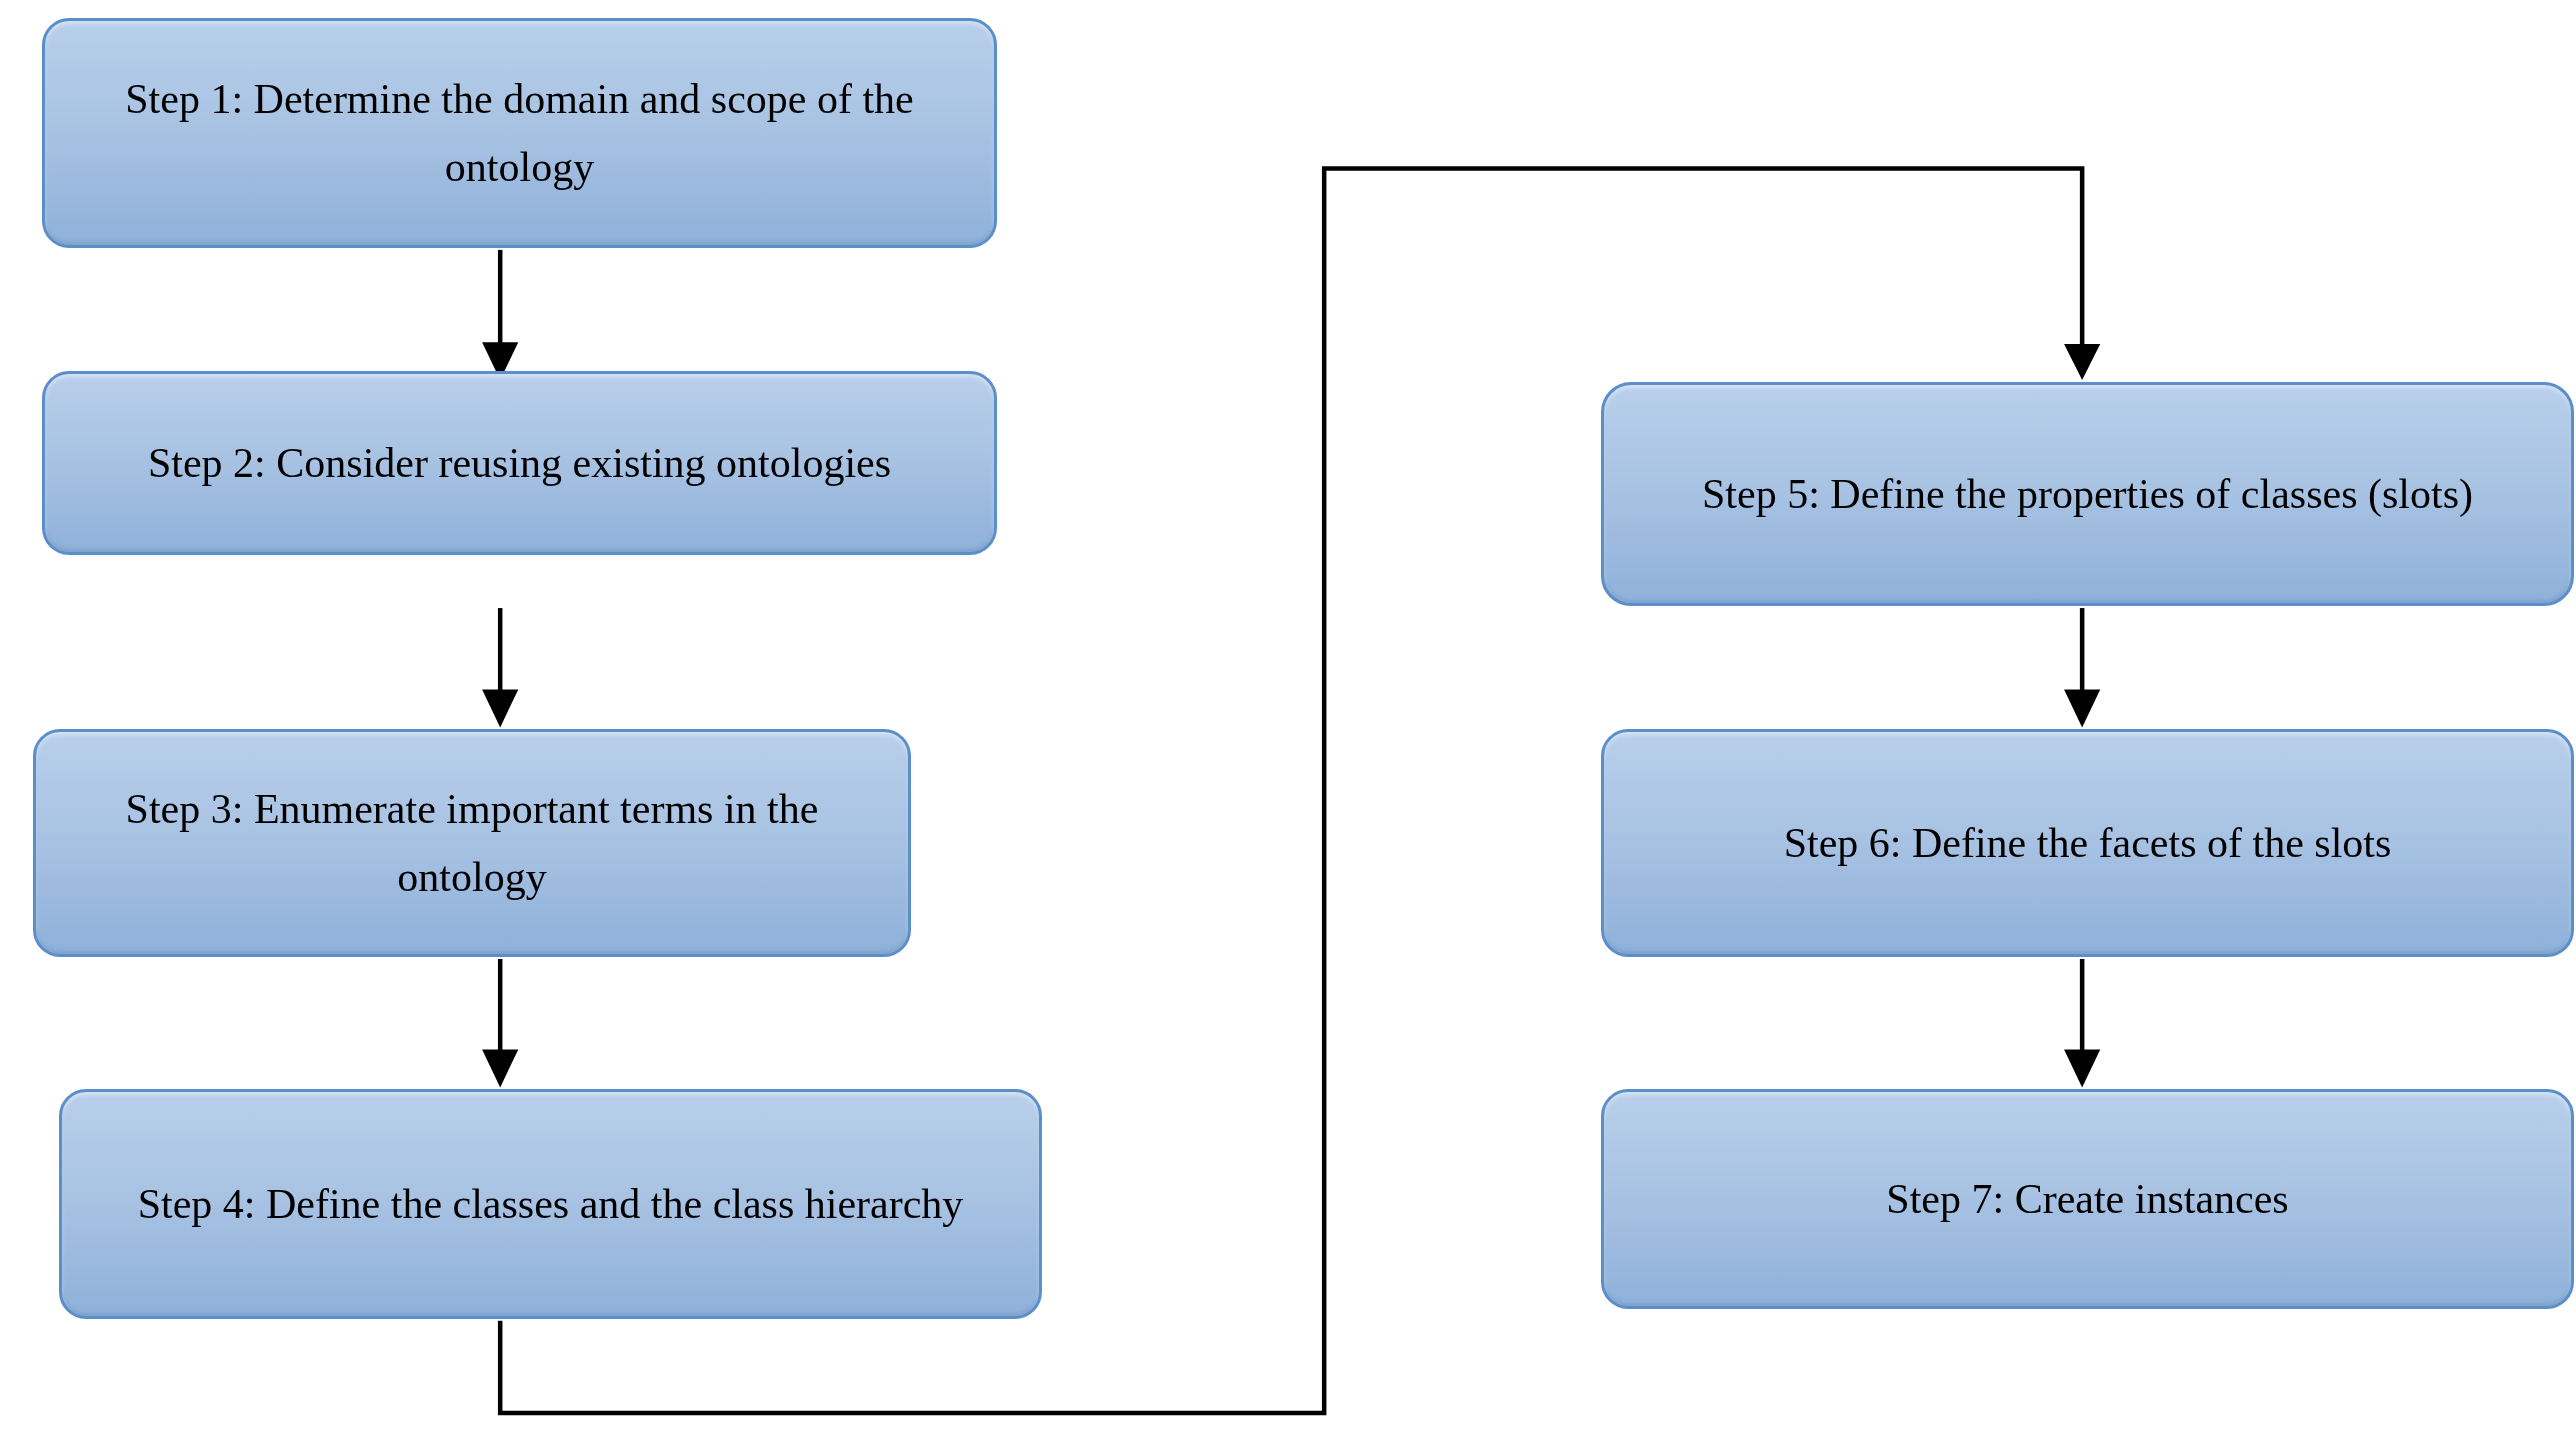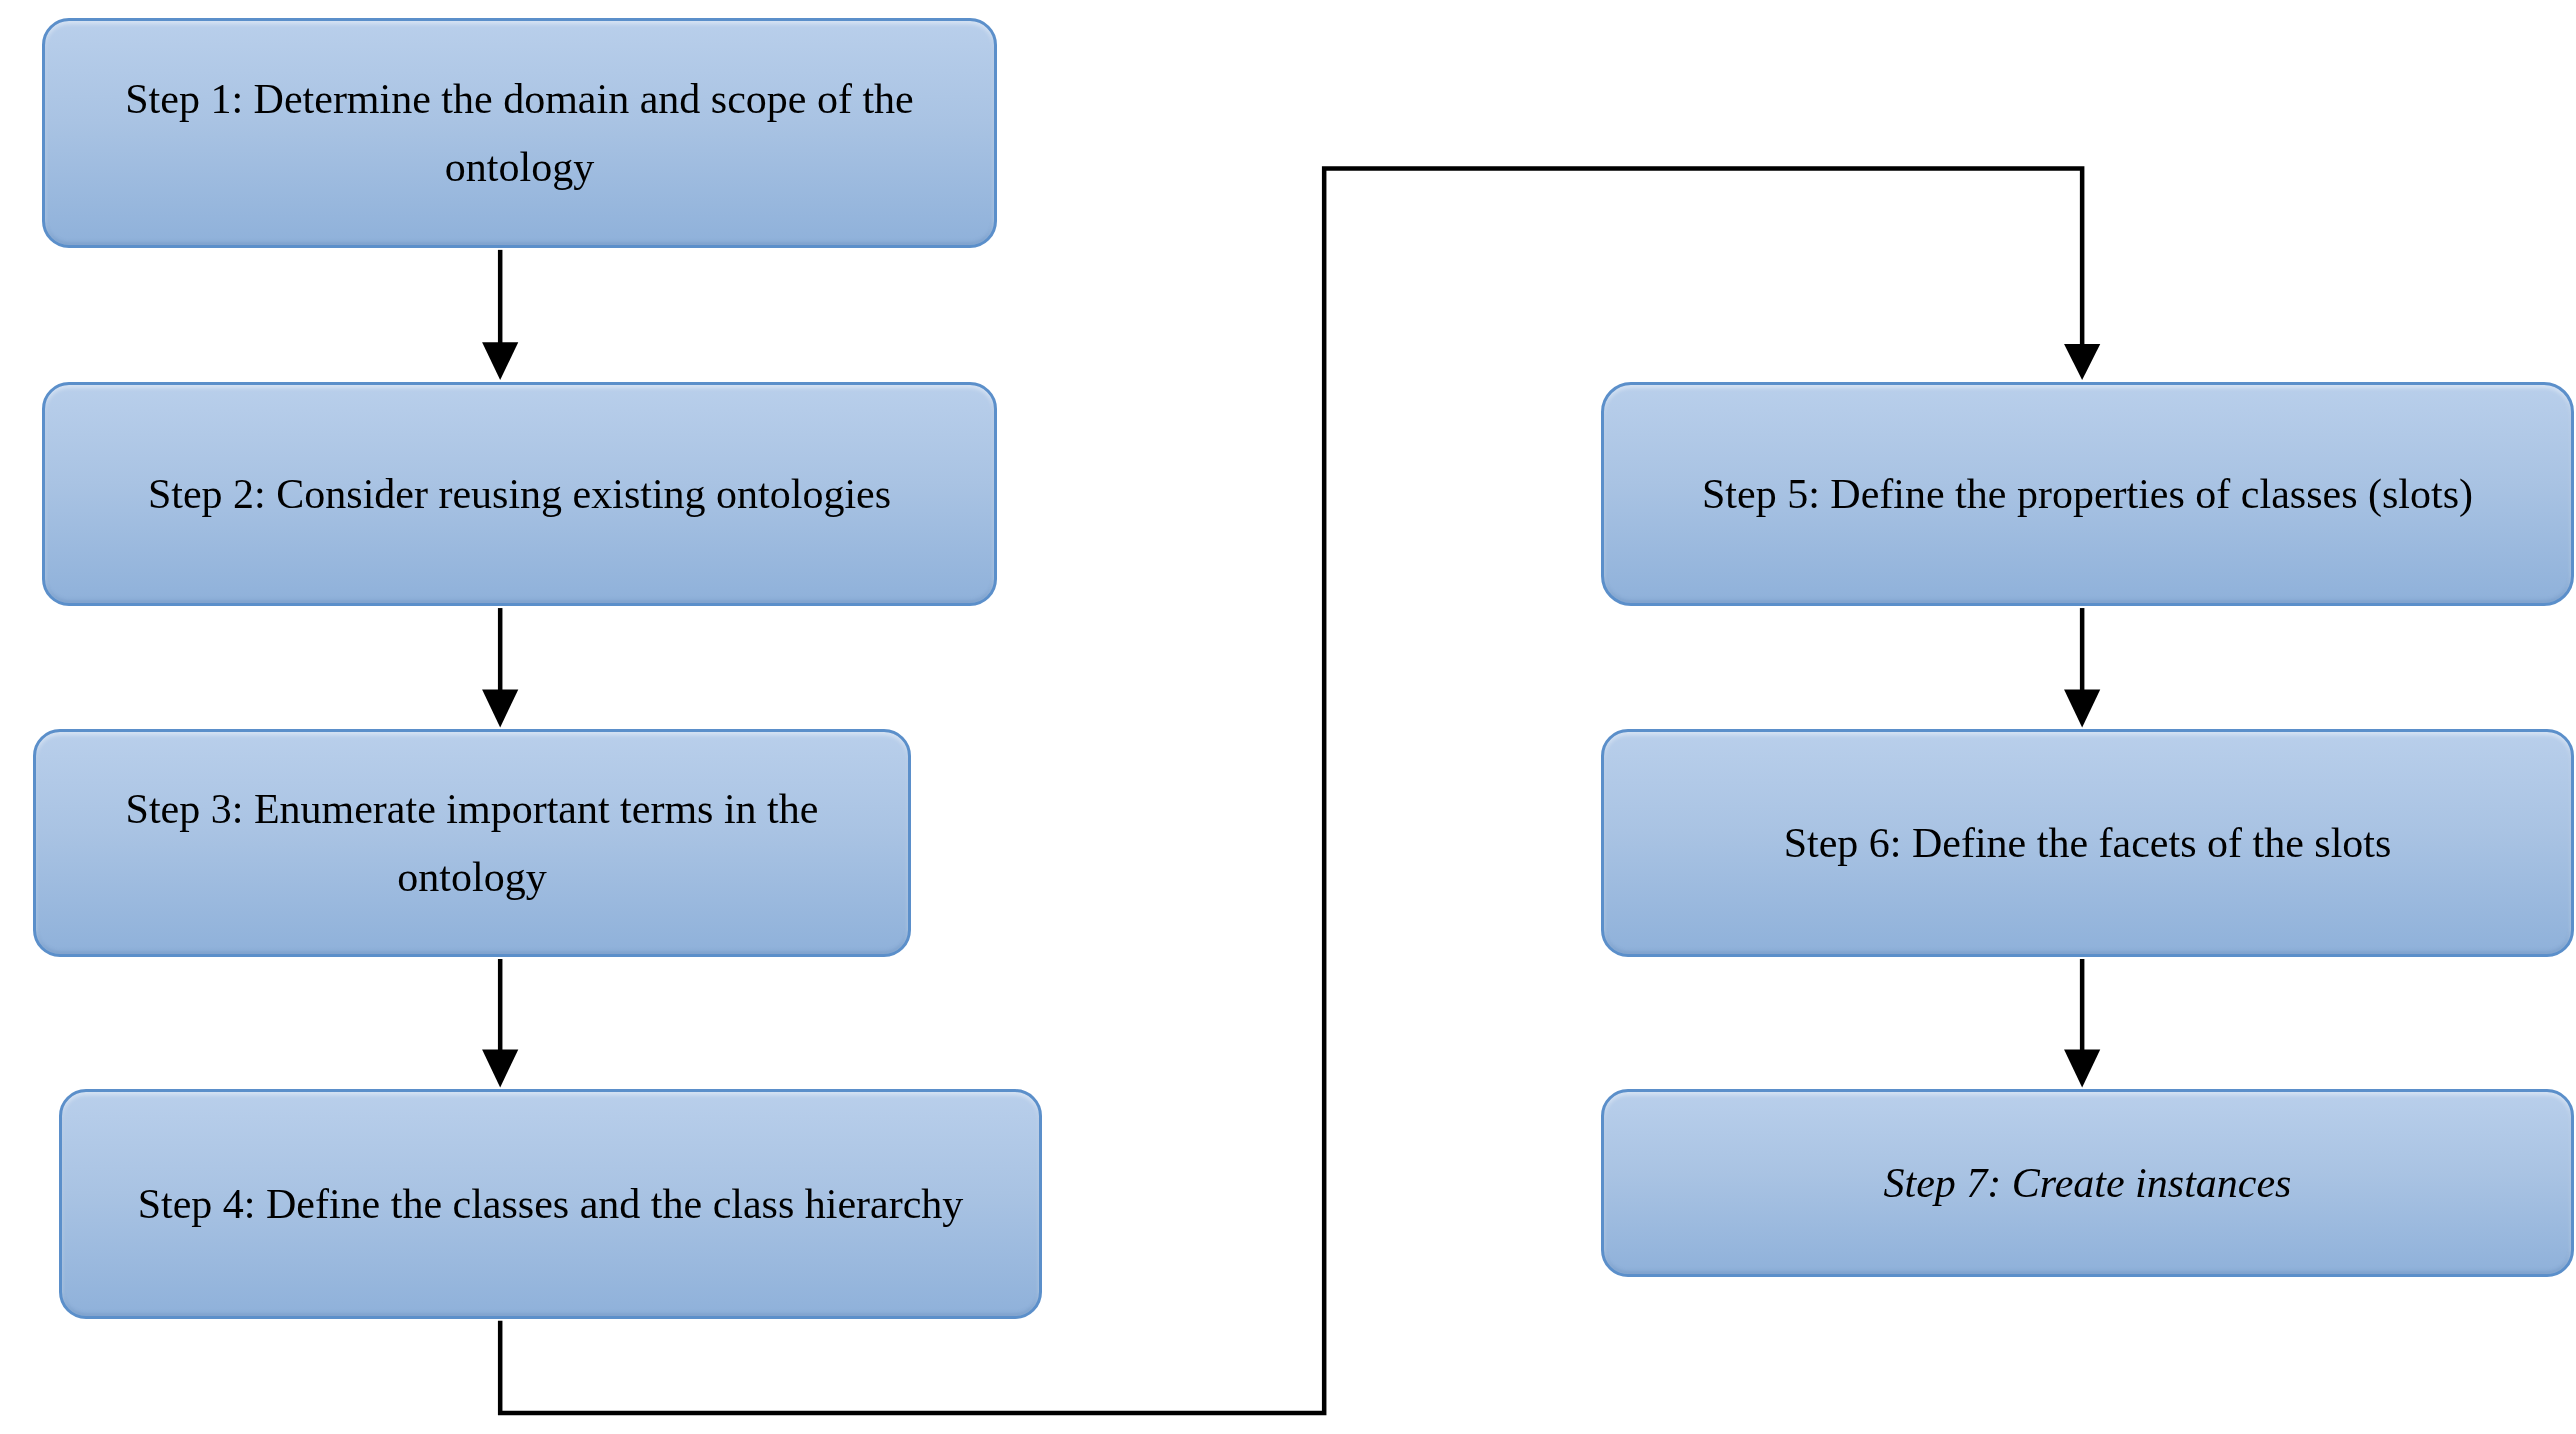--- a/index.html
+++ b/index.html
@@ -35,27 +35,27 @@
     font-size:42px;
     line-height:68px;
   }
   .flow-box .label{
     display:inline-block;
     max-width:92%;
     padding:0 25px;
   }
   
   .box-1{left:42px;  top:18px;   width:955px; height:230px;}
-  .box-2{left:42px;  top:382px;  width:955px; height:224px;}
+  .box-2{left:42px;  top:371px;  width:955px; height:184px;}
   .box-3{left:33px;  top:729px;  width:878px; height:228px;}
   .box-4{left:42px;  top:1089px; width:983px; height:230px;margin-left:17px;}
   
   .box-5{left:1601px; top:382px;  width:973px; height:224px;border-radius:30px;}
   .box-6{left:1601px; top:729px;  width:973px; height:228px;}
-  .box-7{left:1601px; top:1089px; width:973px; height:188px;font-style:italic;}
+  .box-7{left:1601px; top:1089px; width:973px; height:220px;}
 </style>
 </head>
 <body>
 
 <div class="canvas">
 
   <svg class="connector-layer" width="2576" height="1435" viewBox="0 0 2848 1586" fill="none" xmlns="http://www.w3.org/2000/svg">
 
     <g>
       <line x1="553" y1="276" x2="553" y2="380" stroke="#000000" stroke-width="5"></line>

